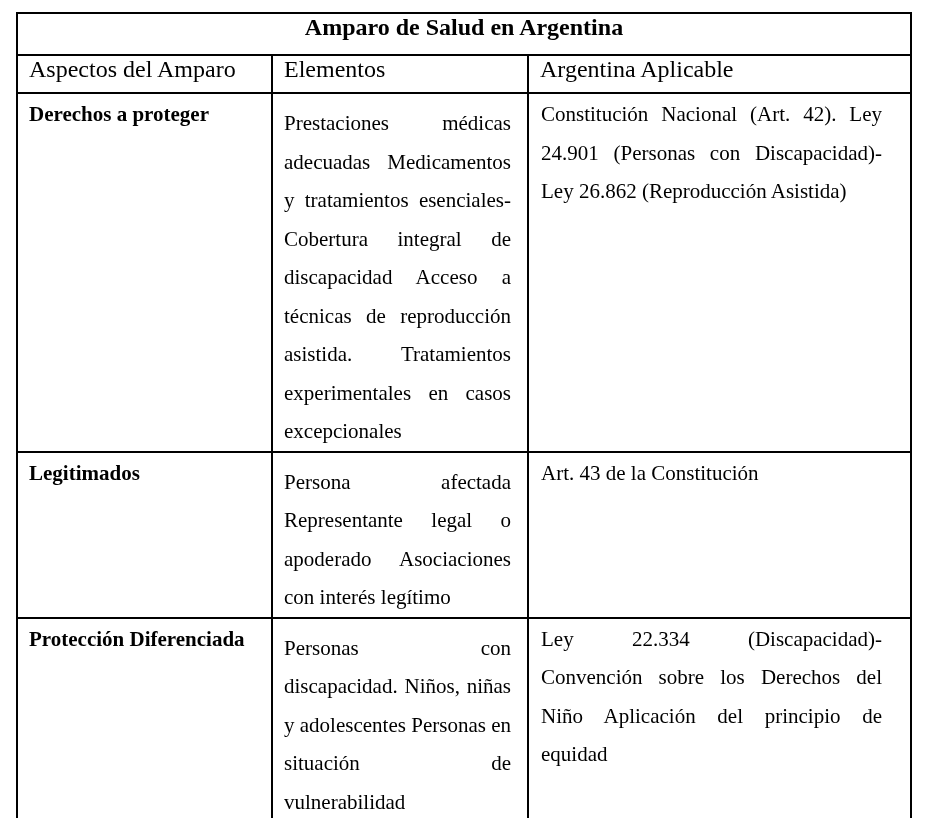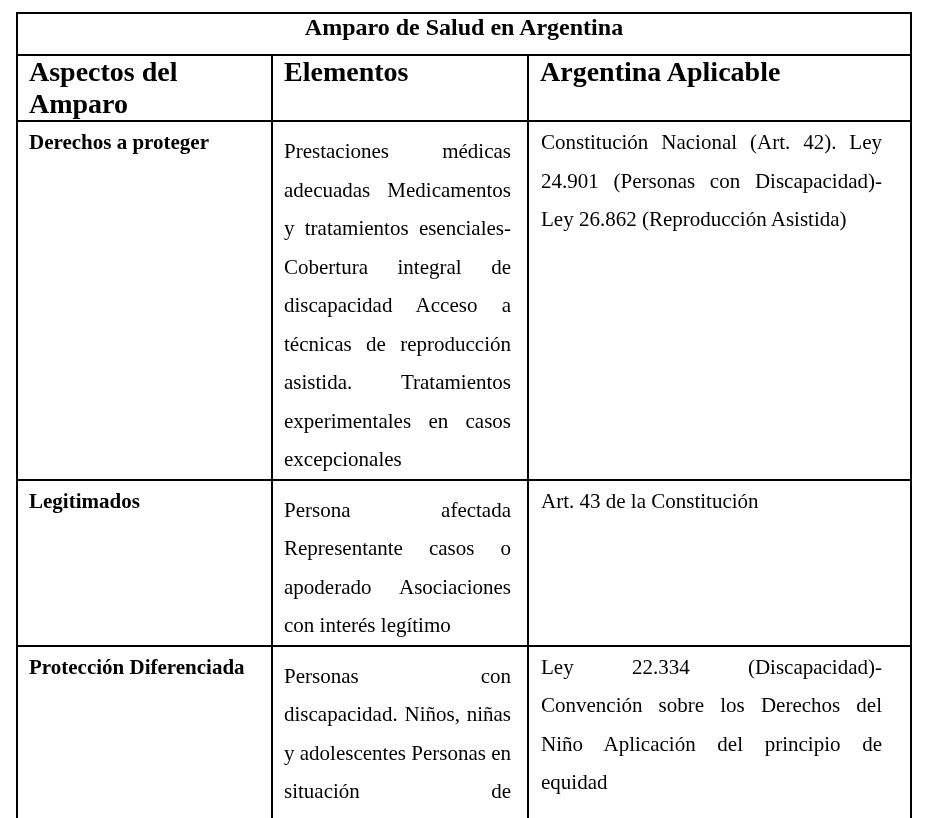--- a/index.html
+++ b/index.html
@@ -35,22 +35,22 @@
     text-align: center;
     font-weight: bold;
     font-size: 24px;
     padding: 0 8px;
     margin-top: 44px;
   }
   td.header-cell {
     height: 36px;
     vertical-align: middle;
     text-align: left;
-    font-weight: bold;
-    font-size: 28px;
+    font-weight: normal;
+    font-size: 24px;
     padding: 0 11px;
   }
   td.aspect-cell {
     font-weight: bold;
     font-size: 21px;
     line-height: 38.5px;
     padding: 1px 11px 0 11px;
     text-align: left;
     border-radius: 10px;
   }
@@ -85,21 +85,21 @@
       <td class="header-cell">Elementos</td>
       <td class="header-cell">Argentina Aplicable</td>
     </tr>
     <tr>
       <td class="aspect-cell">Derechos a proteger</td>
       <td class="elementos-cell">Prestaciones médicas adecuadas Medicamentos y tratamientos esenciales-Cobertura integral de discapacidad Acceso a técnicas de reproducción asistida. Tratamientos experimentales en casos excepcionales</td>
       <td class="normativa-cell">Constitución Nacional (Art. 42). Ley 24.901 (Personas con Discapacidad)- Ley 26.862 (Reproducción Asistida)</td>
     </tr>
     <tr>
       <td class="aspect-cell">Legitimados</td>
-      <td class="elementos-cell">Persona afectada Representante casos o apoderado Asociaciones con interés legítimo</td>
+      <td class="elementos-cell">Persona afectada Representante legal o apoderado Asociaciones con interés legítimo</td>
       <td class="normativa-cell">Art. 43 de la Constitución</td>
     </tr>
     <tr>
       <td class="aspect-cell">Protección Diferenciada</td>
       <td class="elementos-cell">Personas con discapacidad. Niños, niñas y adolescentes Personas en situación de vulnerabilidad</td>
       <td class="normativa-cell">Ley 22.334 (Discapacidad)-  Convención sobre los Derechos del Niño  Aplicación del principio de equidad</td>
     </tr>
   </tbody>
 </table>
 

